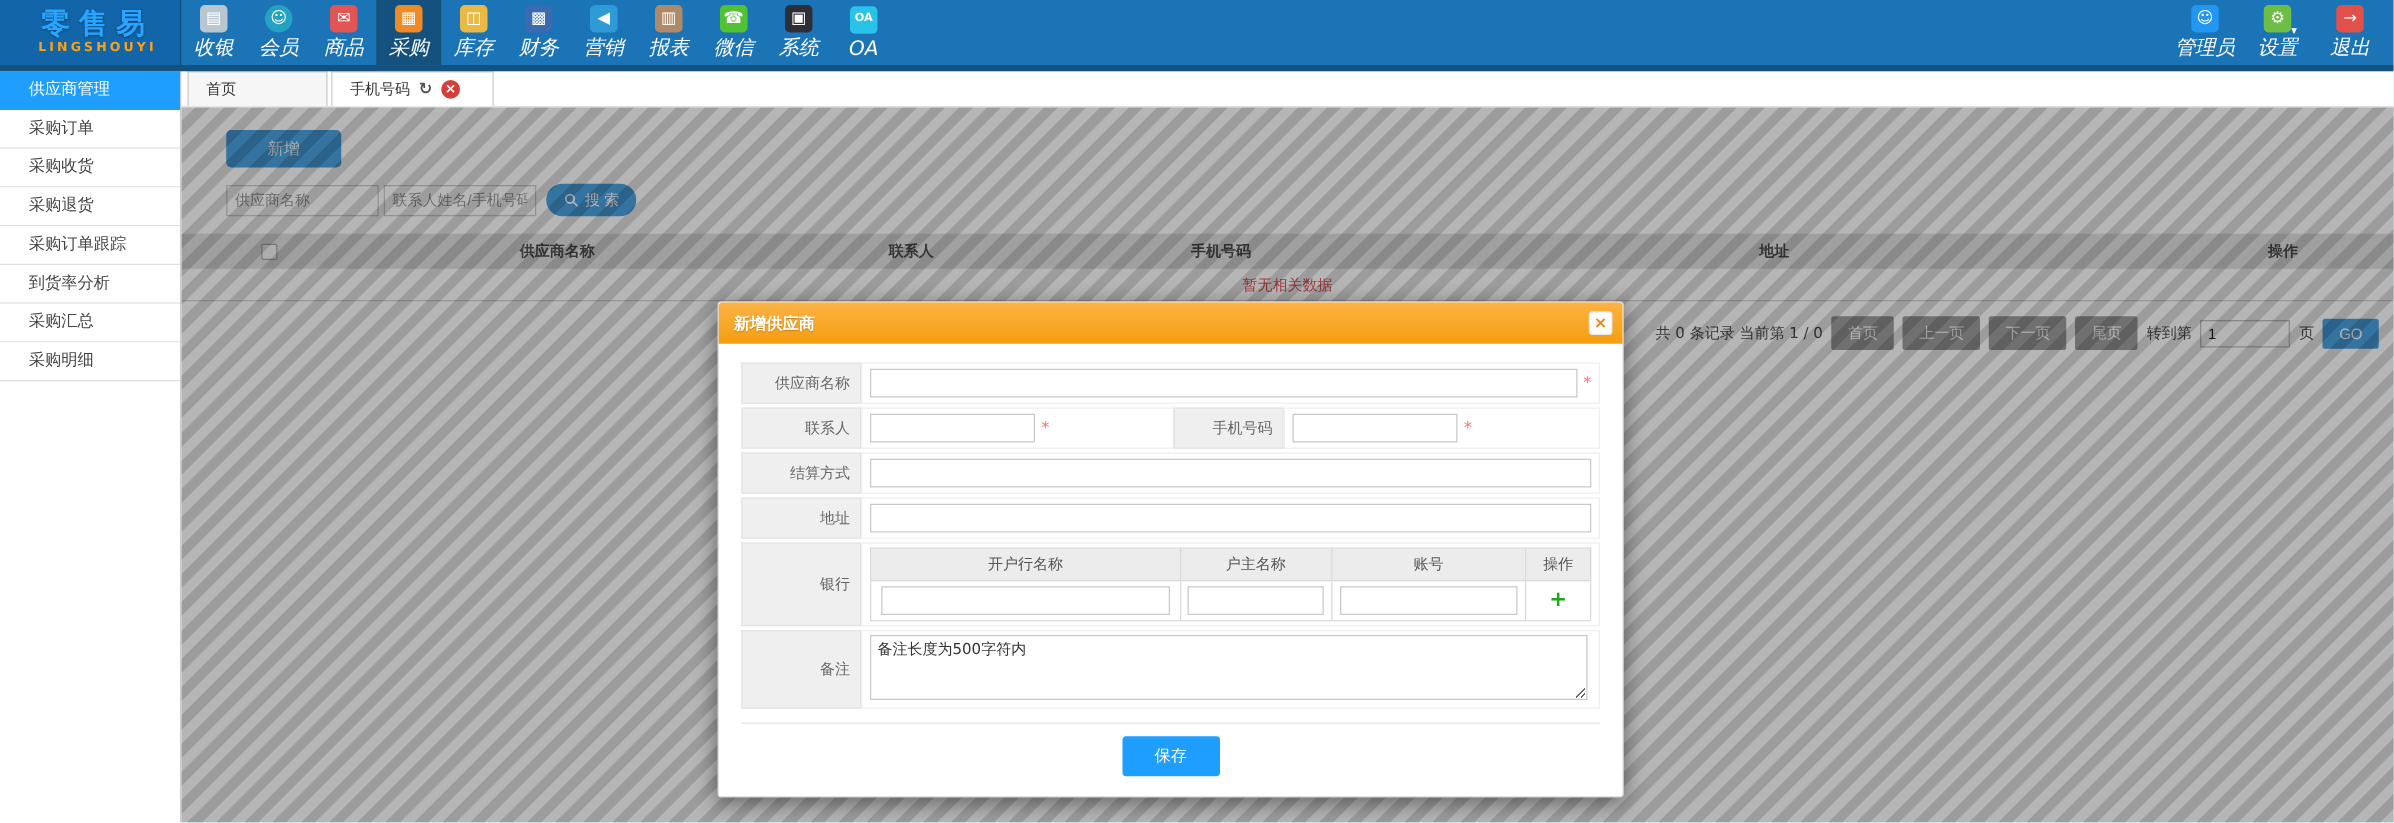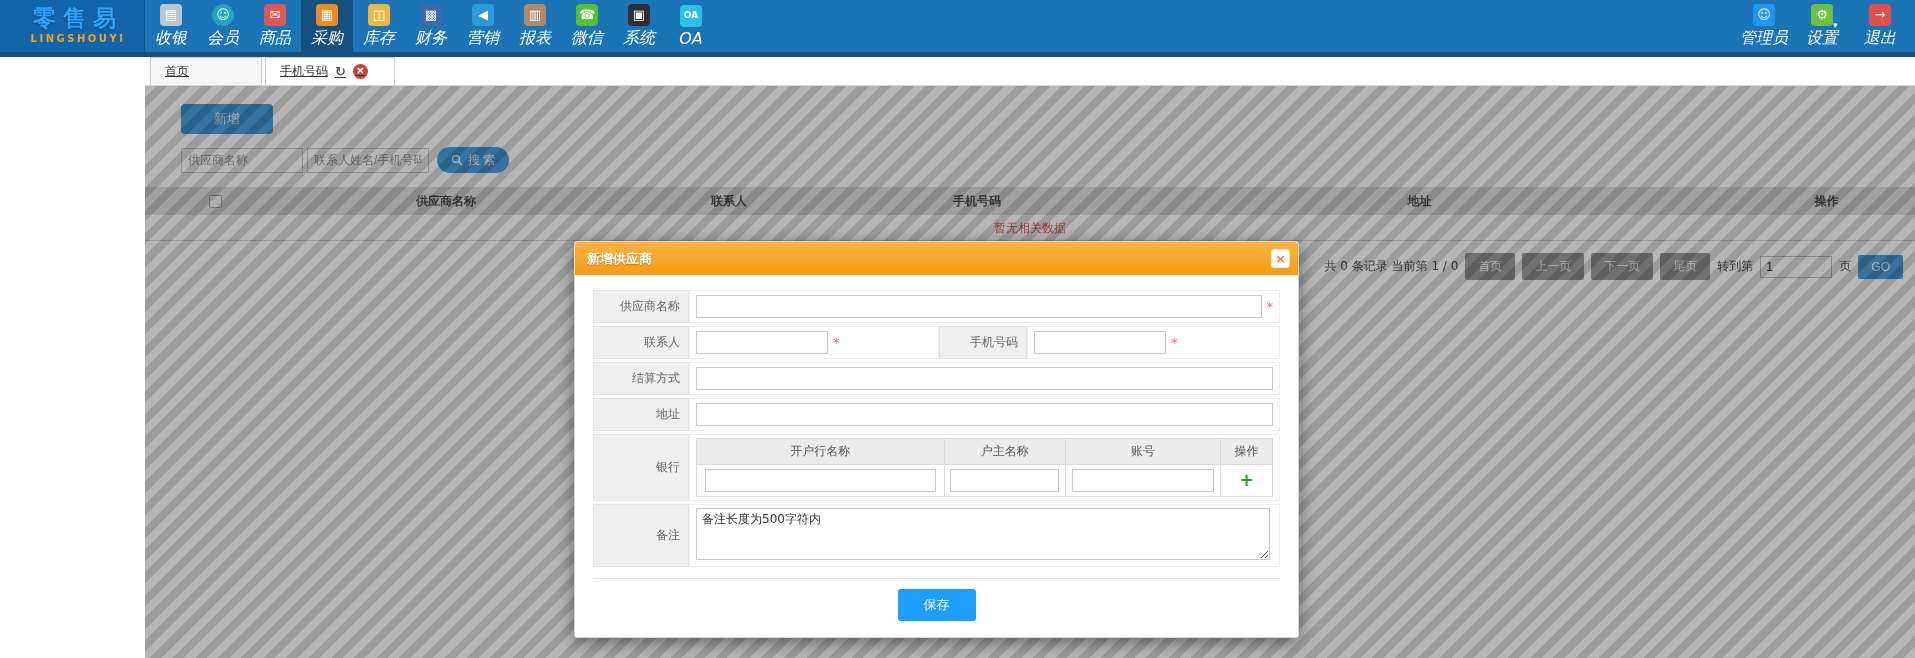--- a/index.html
+++ b/index.html
@@ -24,21 +24,21 @@
   .nav-right .nav-item { width:58px; }
   .caret { color:#fff; font-size:9px; margin-left:2px; position:absolute; transform:translate(20px,-6px); }
   .nav-ico-wrap { position:relative; }
 
   
   .sidebar { position:absolute; left:0; top:57px; width:145px; bottom:0; background:#fff; border-right:1px solid #c9c9c9; z-index:25; }
   .side-item { height:31px; line-height:30px; padding-left:23px; font-size:13px; color:#444; border-bottom:1px solid #ddd; background:#fff; cursor:pointer; }
   .side-item.active { background:#1e9fff; color:#fff; border-bottom-color:#1e9fff; }
 
   
-  .content { position:absolute; left:145px; top:57px; right:0; bottom:0; background:#5eead4;text-decoration:underline; }
+  .content { position:absolute; left:145px; top:57px; right:0; bottom:0; background:#5eead4; }
   .tabbar { height:29px; background:#fff; border-bottom:1px solid #d5d5d5; display:flex; align-items:flex-end; padding-left:5px; gap:3px; }
   .tab { height:28px; display:flex; align-items:center; padding:0 14px; border:1px solid #ccc; border-bottom:none; background:#f6f6f6; font-size:12px; color:#333; min-width:112px; cursor:pointer; }
   .tab.active { background:#fff; min-width:130px; gap:7px; }
   .tab-refresh { color:#555; font-weight:bold; font-size:13px; cursor:pointer; }
   .tab-close { width:15px; height:15px; border-radius:50%; background:#d43f3a; color:#fff; font-size:11px; line-height:14px; text-align:center; font-weight:bold; cursor:pointer; }
 
   .main { position:absolute; top:29px; left:0; right:0; bottom:0; background:#fff; }
   .btn-add { margin:18px 0 0 36px; width:92px; height:30px; background:#2f94dd; color:#eaf4fc; border:none; border-radius:4px; font-size:13px; cursor:pointer; }
   .search-row { margin:13px 0 0 36px; display:flex; align-items:center; gap:4px; }
   .search-row input { width:122px; height:25px; border:1px solid #c5c5c5; background:#fff; padding:0 6px; font-size:12px; color:#333; }
@@ -161,20 +161,30 @@
         <span class="nav-label">设置</span>
       </div>
       <div class="nav-item">
         <span class="nav-ico" style="background: rgb(226, 80, 76);">→</span>
         <span class="nav-label">退出</span>
       </div>
     </div>
   </div>
   <div class="nav-strip"></div>
 
+  <div class="sidebar">
+    <div class="side-item active">供应商管理</div>
+    <div class="side-item">采购订单</div>
+    <div class="side-item">采购收货</div>
+    <div class="side-item">采购退货</div>
+    <div class="side-item">采购订单跟踪</div>
+    <div class="side-item">到货率分析</div>
+    <div class="side-item">采购汇总</div>
+    <div class="side-item">采购明细</div>
+  </div>
 
   <div class="content">
     <div class="tabbar">
       <div class="tab">首页</div>
       <div class="tab active">
         <span>手机号码</span>
         <span class="tab-refresh">↻</span>
         <span class="tab-close">×</span>
       </div>
     </div>

